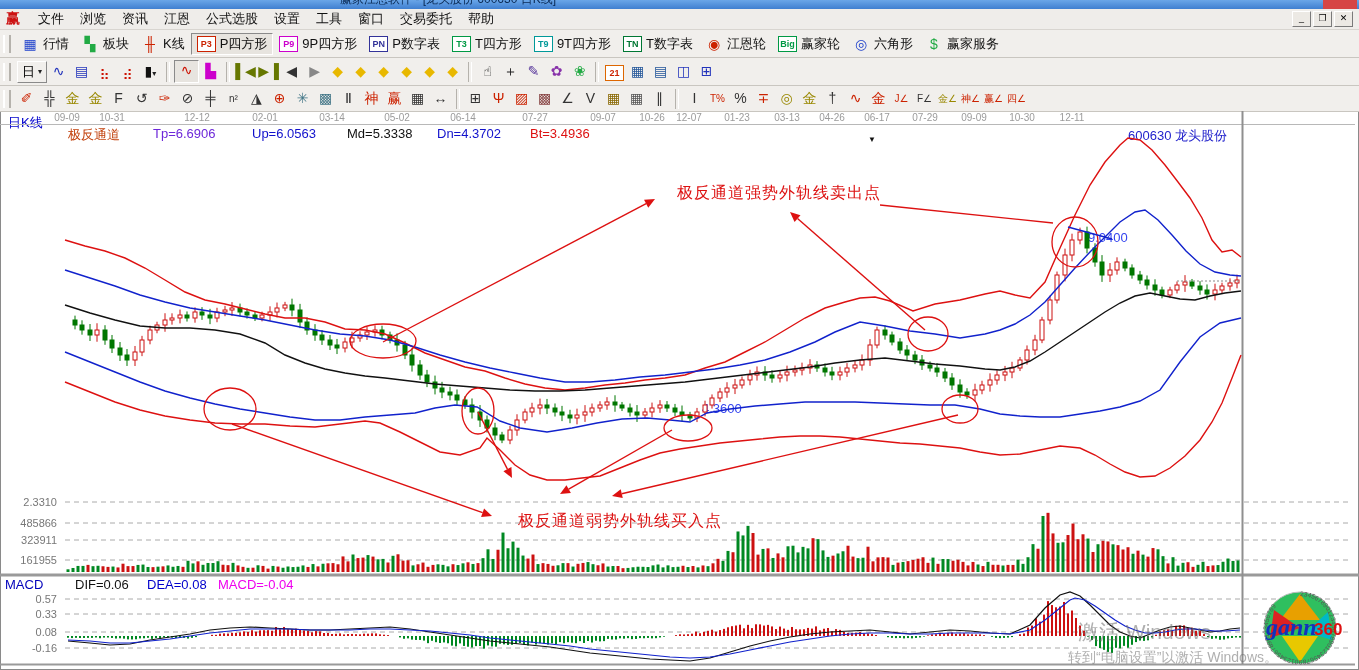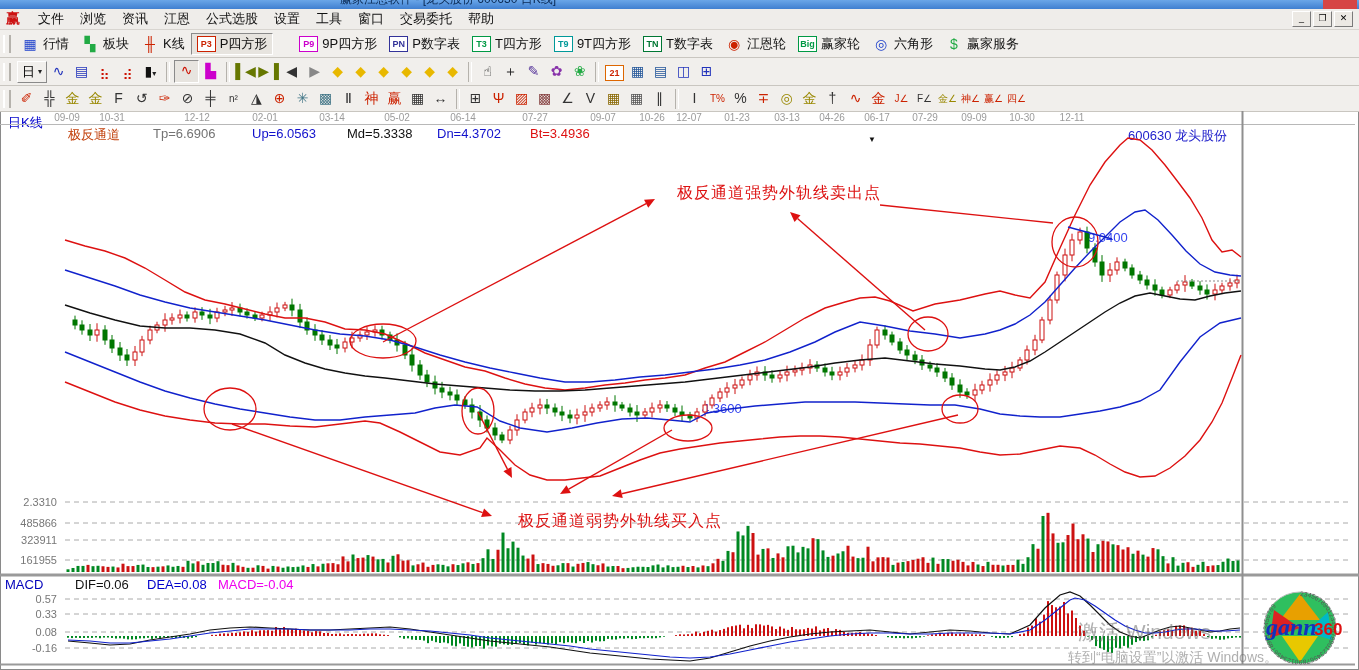--- a/index.html
+++ b/index.html
@@ -92,21 +92,21 @@
     </div>
     <div class="tb-item">
       <span class="ico" style="color: rgb(204, 34, 0);">╫</span>
       <span>K线</span>
     </div>
     <div class="tb-item pressed">
       <span class="chip" style="color: rgb(204, 34, 0); border-color: rgb(204, 34, 0);">P3</span>
       <span>P四方形</span>
     </div>
     <div class="tb-item">
-      <span class="chip" style="color: rgb(204, 0, 204); border-color: rgb(204, 0, 204); margin-left: 20px;">P9</span>
+      <span class="chip" style="color: rgb(204, 0, 204); border-color: rgb(204, 0, 204);">P9</span>
       <span>9P四方形</span>
     </div>
     <div class="tb-item">
       <span class="chip" style="color: rgb(51, 51, 153); border-color: rgb(51, 51, 153);">PN</span>
       <span>P数字表</span>
     </div>
     <div class="tb-item">
       <span class="chip" style="color: rgb(0, 153, 68); border-color: rgb(0, 153, 68);">T3</span>
       <span>T四方形</span>
     </div>
@@ -239,21 +239,21 @@
     <span class="date-span" style="left: 787px;">03-13</span>
     <span class="date-span" style="left: 832px;">04-26</span>
     <span class="date-span" style="left: 877px;">06-17</span>
     <span class="date-span" style="left: 925px;">07-29</span>
     <span class="date-span" style="left: 974px;">09-09</span>
     <span class="date-span" style="left: 1022px;">10-30</span>
     <span class="date-span" style="left: 1072px;">12-11</span>
   </div>
 <div id="param-row">
     <span class="param-span" style="color: #c2410c; left: 68px;">极反通道</span>
-    <span class="param-span" style="color: #737373; left: 153px;">Tp=6.6906</span>
+    <span class="param-span" style="color: #6d28d9; left: 153px;">Tp=6.6906</span>
     <span class="param-span" style="color: rgb(17, 17, 204); left: 252px;">Up=6.0563</span>
     <span class="param-span" style="color: rgb(17, 17, 17); left: 347px;">Md=5.3338</span>
     <span class="param-span" style="color: rgb(17, 17, 204); left: 437px;">Dn=4.3702</span>
     <span class="param-span" style="color: rgb(221, 17, 17); left: 530px;">Bt=3.4936</span>
   </div>
 <div class="abs stock-label">600630 龙头股份</div>
 <div class="abs sell-label">极反通道强势外轨线卖出点</div>
 <div class="abs buy-label">极反通道弱势外轨线买入点</div>
 <div class="abs price-tag" id="price-high" style="left: 1088px; top: 230px;">9.0400</div>
 <div class="abs price-tag" id="price-low" style="left: 702px; top: 401px;">4.3600</div>

